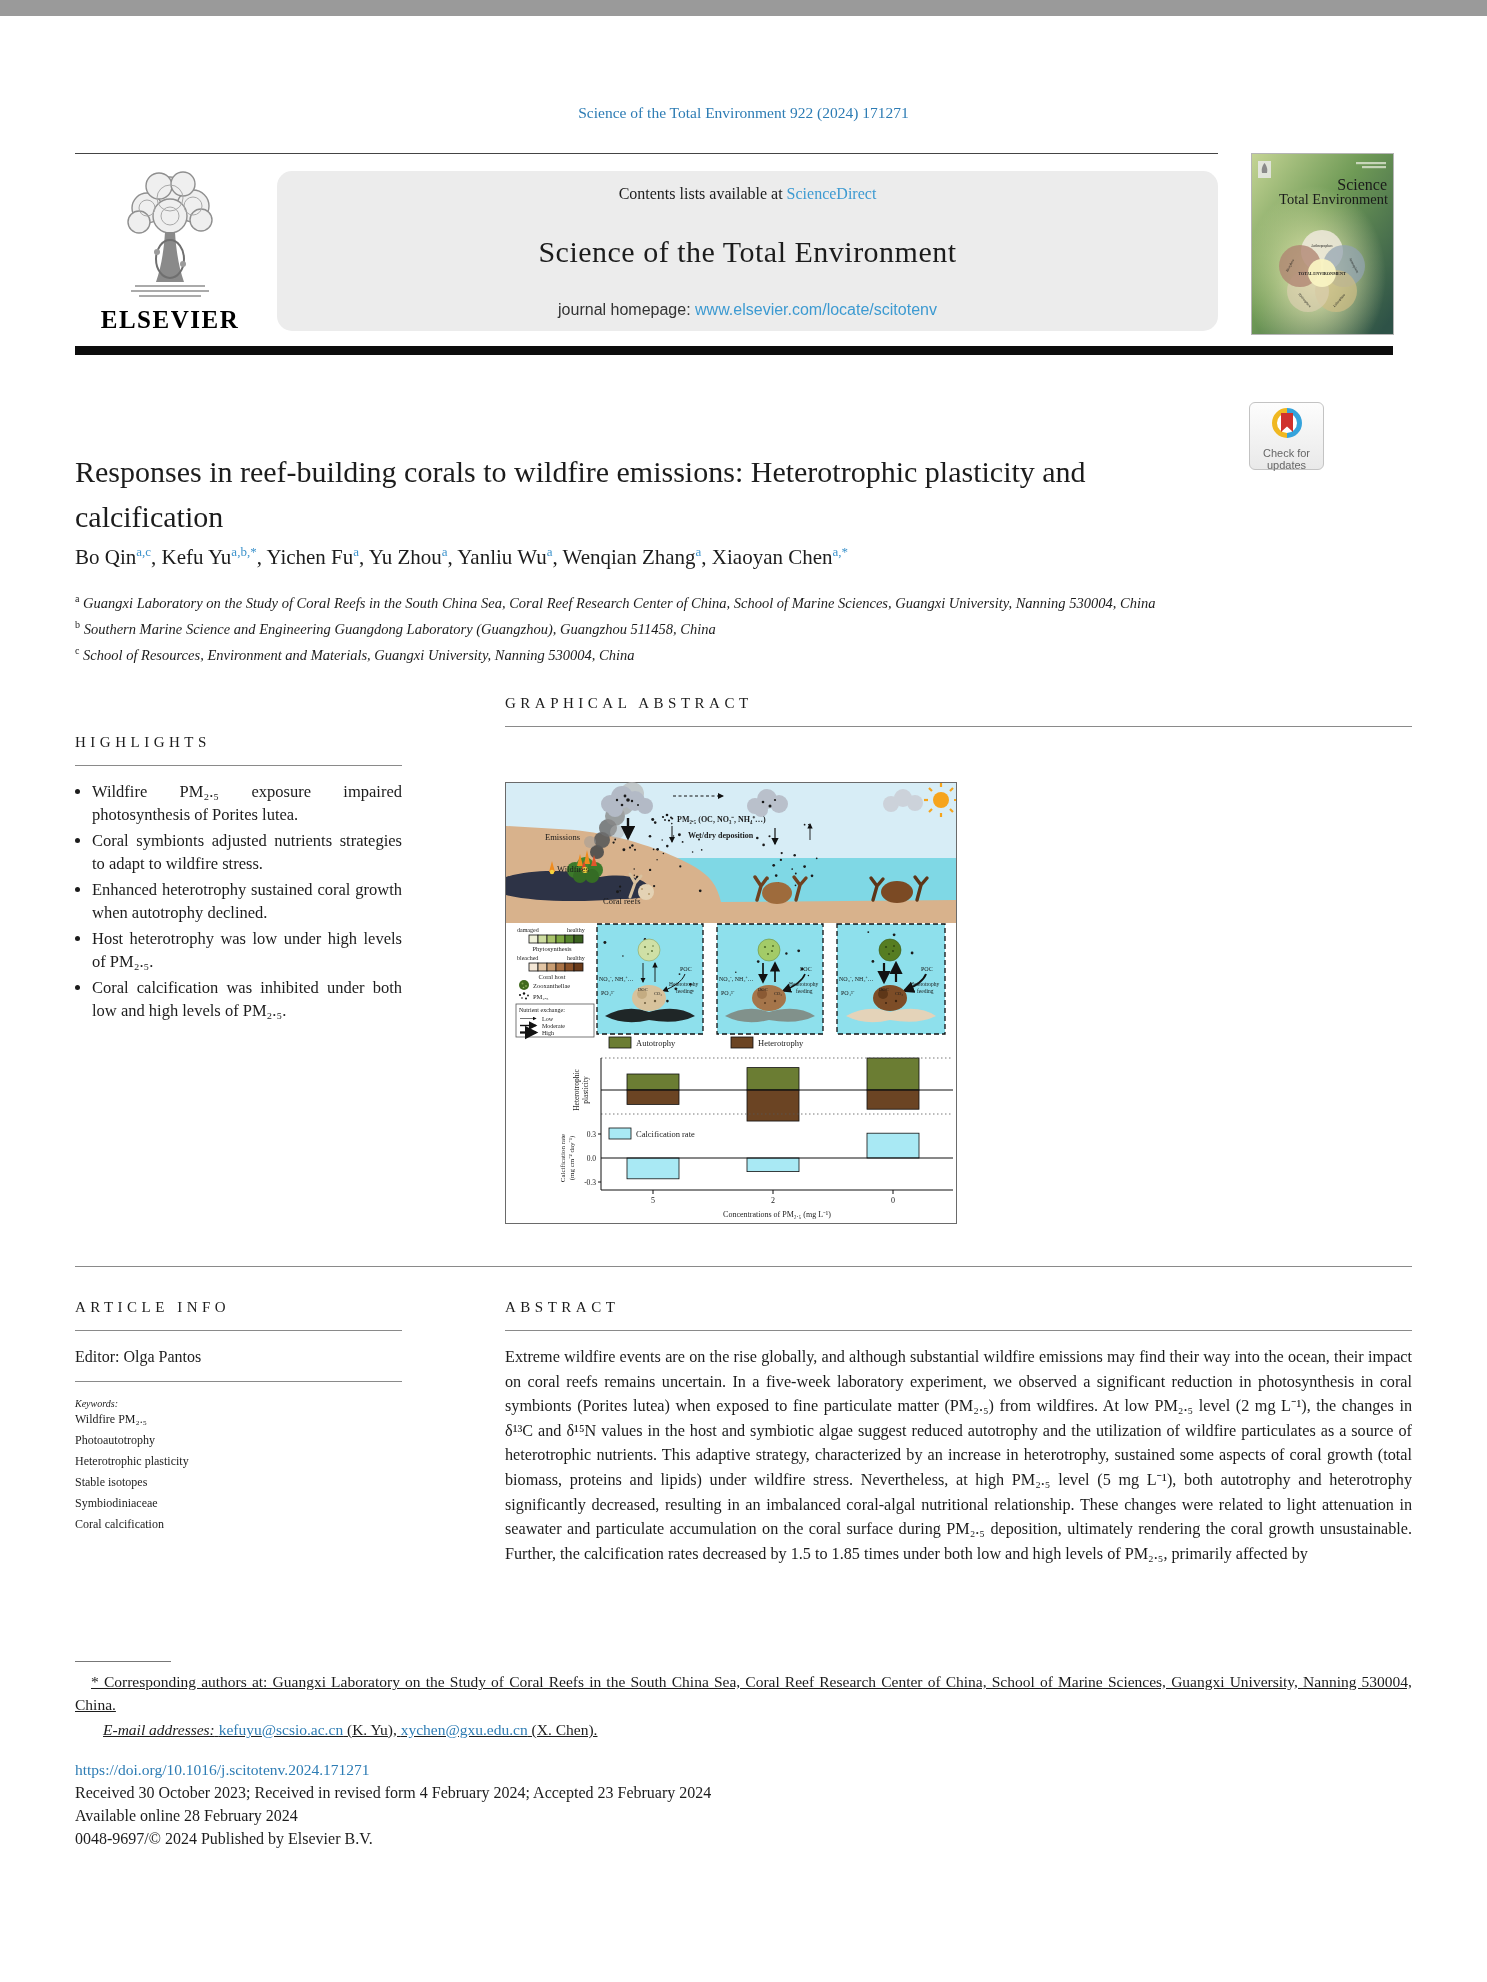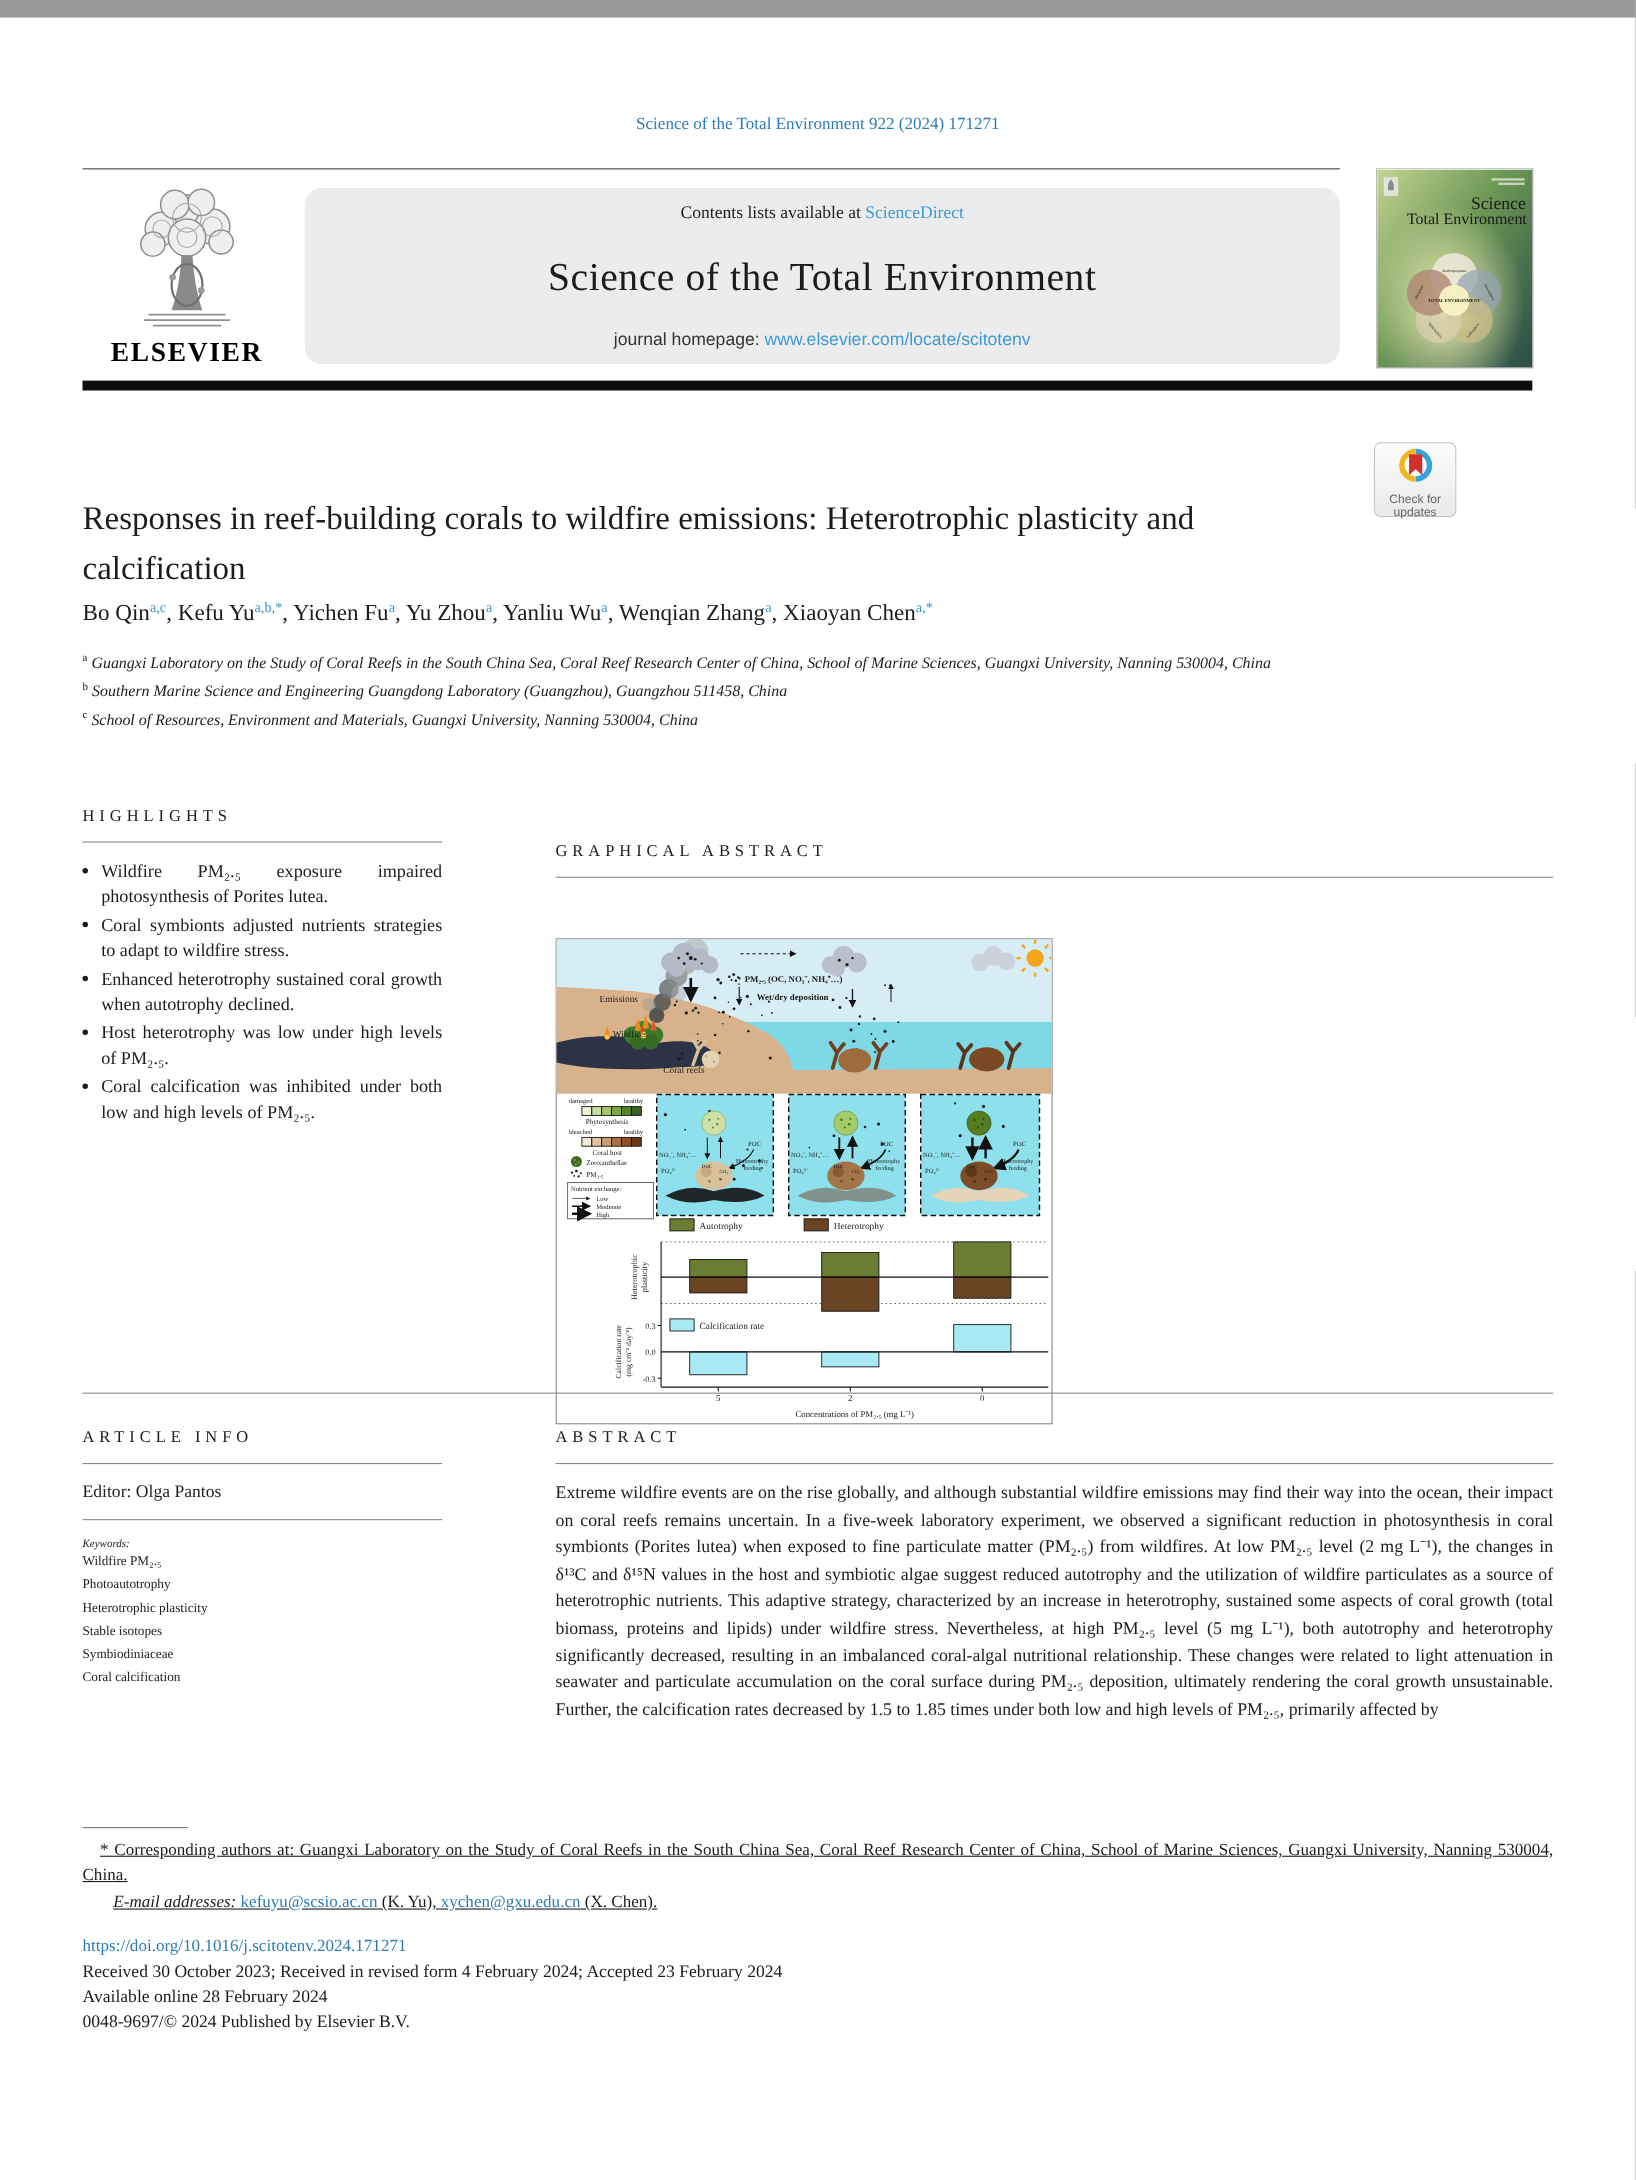--- a/index.html
+++ b/index.html
@@ -7,21 +7,21 @@
         font-family:"Liberation Serif",serif;color:#1c1c1c;overflow:hidden;}
   a,.link{color:#2d7cb4;text-decoration:none;}
   .lightlink{color:#3d9ad1;}
   
   .citation{position:absolute;top:88px;left:0;width:100%;text-align:center;font-size:15.5px;}
   .head-rule{position:absolute;top:137px;left:75px;width:1143px;height:1px;background:#444;}
   .graybox{position:absolute;top:155px;left:277px;width:941px;height:160px;background:#ececec;
            display:flex;flex-direction:column;justify-content:space-between;align-items:center;
            padding:14px 0 12px 0;box-sizing:border-box;border-radius:15px;}
   .contents-line{font-size:16px;}
-  .journal-title{font-size:36px;letter-spacing:.5px;}
+  .journal-title{font-size:30px;letter-spacing:.5px;}
   .homepage-line{font-family:"Liberation Sans",sans-serif;font-size:16px;color:#333;}
   .logo-wrap{position:absolute;top:148px;left:85px;width:170px;height:172px;text-align:center;}
   .elsevier-word{font-size:25px;font-weight:600;color:#000000;letter-spacing:1.5px;margin-top:-2px;}
   .cover{position:absolute;top:138px;left:1252px;width:141px;height:180px;box-shadow:0 0 0 1px #b5b5b5;}
   .blackbar{position:absolute;top:330px;left:75px;width:1318px;height:9px;background:#0d0d0d;}
   
   .article-title{position:absolute;top:408px;left:75px;width:1110px;font-size:30px;line-height:45px;font-weight:400;}
   .check-badge{position:absolute;top:386px;left:1249px;width:73px;height:66px;border:1px solid #c3c3c3;border-radius:6px;
                background:linear-gradient(#fdfdfd,#e9e9e9);text-align:center;font-family:"Liberation Sans",sans-serif;}
   .check-badge .txt{font-size:11px;color:#666;line-height:12px;}
@@ -186,21 +186,21 @@
     <ul class="hl-list">
 
     <li>Wildfire PM₂.₅ exposure impaired photosynthesis of Porites lutea.</li>
         <li>Coral symbionts adjusted nutrients strategies to adapt to wildfire stress.</li>
         <li>Enhanced heterotrophy sustained coral growth when autotrophy declined.</li>
         <li>Host heterotrophy was low under high levels of PM₂.₅.</li>
         <li>Coral calcification was inhibited under both low and high levels of PM₂.₅.</li>
       </ul>
   </div>
 
-  <div class="rightcol" style="top:750px;">
+  <div class="rightcol" style="top:679px;">
     <div class="sec-head">GRAPHICAL ABSTRACT</div>
     <div class="rule" style="margin-top:14px;"></div>
 
     <svg class="ga-fig" viewBox="0 0 452 442">
       <defs>
         <marker id="arr" markerWidth="7" markerHeight="7" refX="5" refY="3" orient="auto">
           <path d="M0,0 L6,3 L0,6 Z" fill="#111"></path>
         </marker>
       </defs>
       <rect x="0.5" y="0.5" width="451" height="441" fill="#ffffff" stroke="#6a6a6a"></rect>

